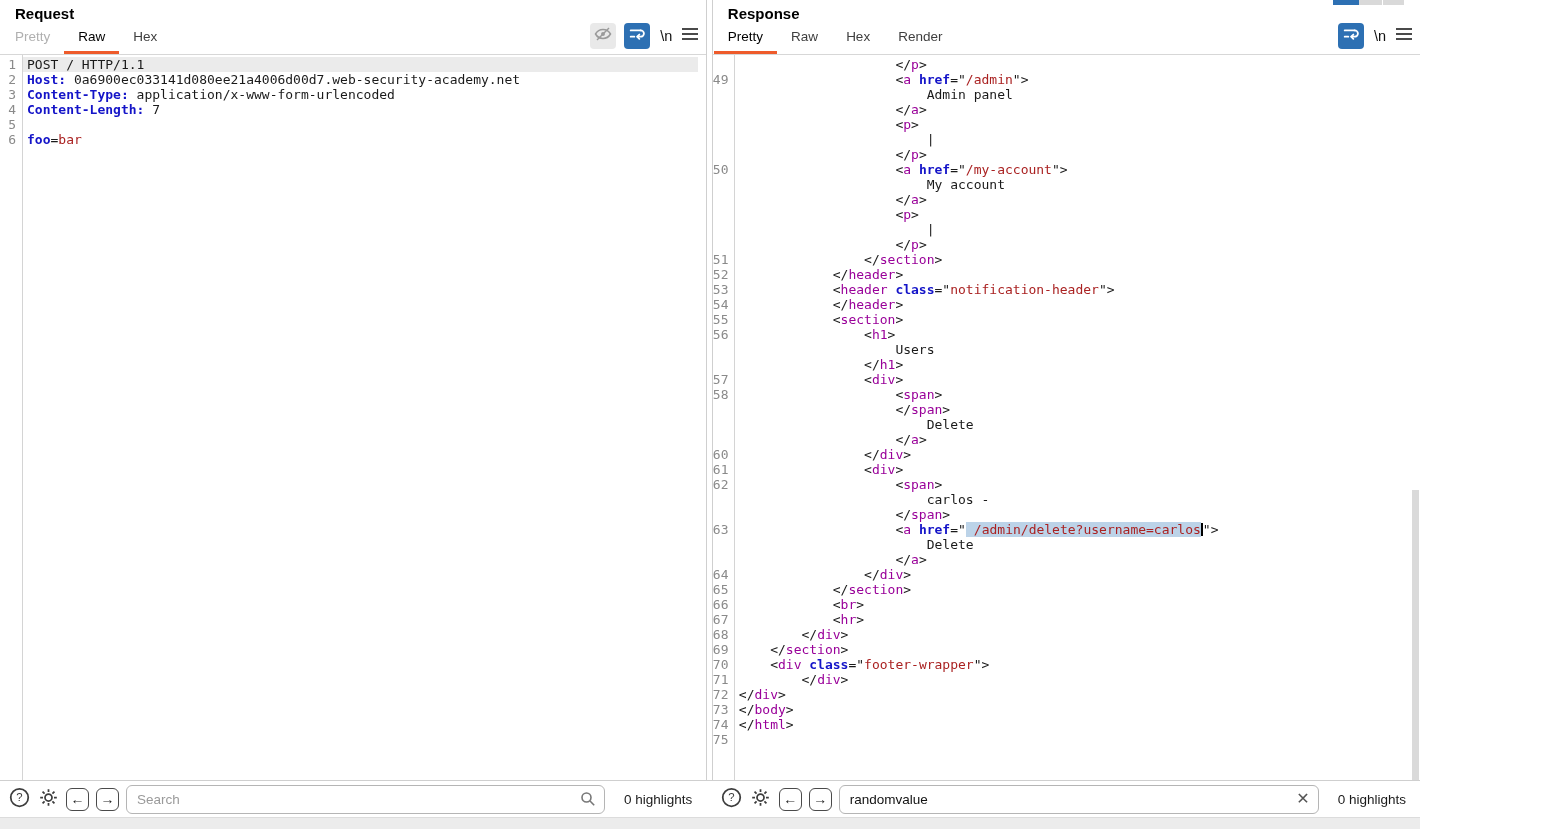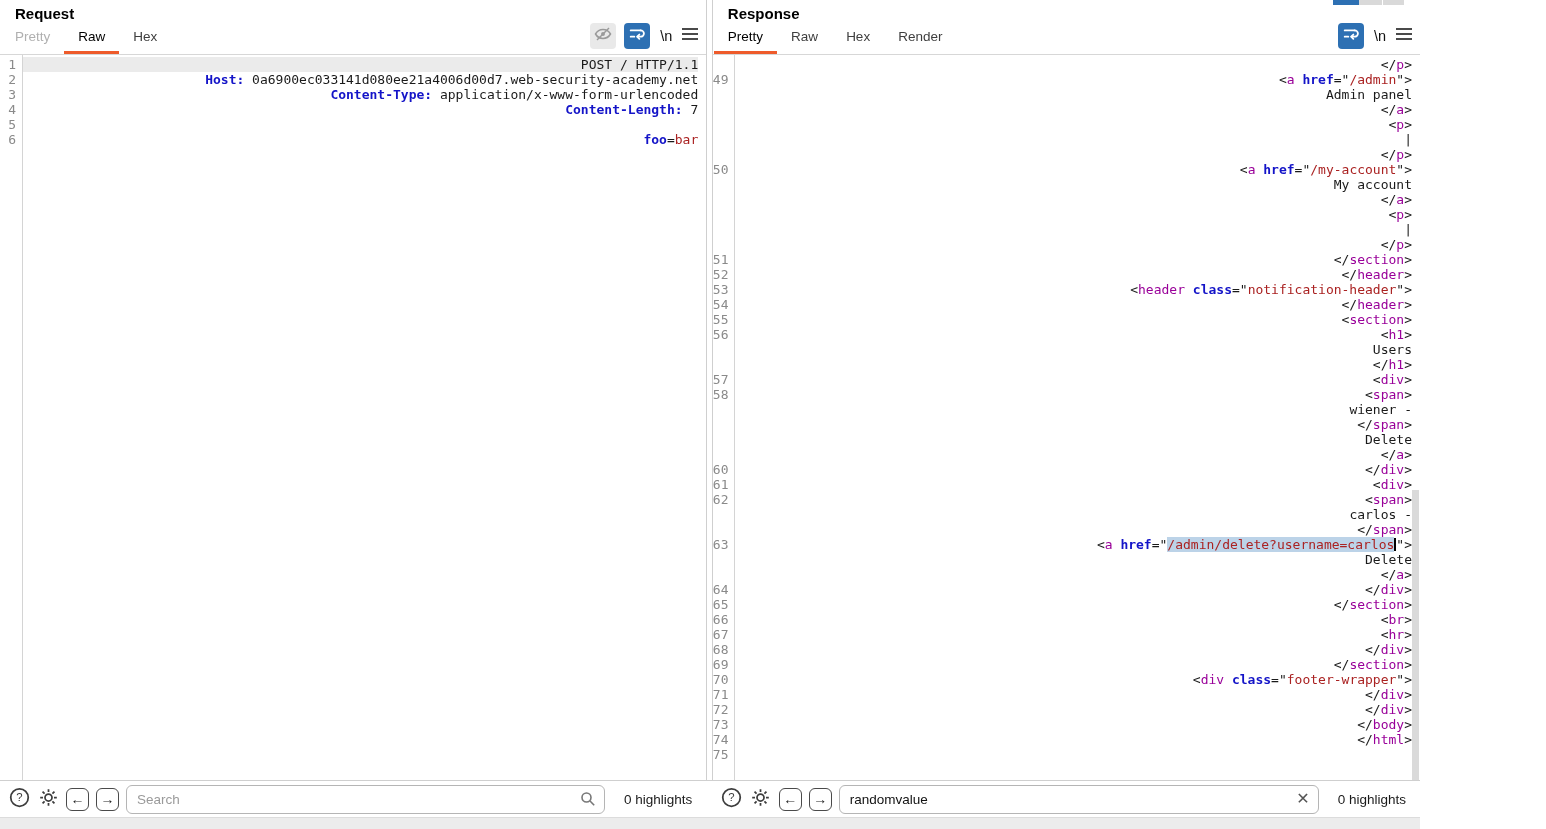--- a/index.html
+++ b/index.html
@@ -39,29 +39,29 @@
   }
   .editor .rows { padding-top:2px; }
   .gutter-divider { position:absolute; top:0; bottom:0; width:1px; background:#d4d4d4; }
   .panel.left  .gutter-divider { left:22px; }
   .panel.right .gutter-divider { left:21px; }
 
   .code-row { display:flex; height:15px; white-space:pre; }
   .num { color:#8a8a8a; text-align:right; flex:none; }
   .panel.left  .num { width:16px; margin-right:6px; }
   .panel.right .num { width:15px; margin-right:6px; }
-  .code { flex:1; margin-right:8px; padding-left:5px; color:#1a1a1a;text-align:right; }
+  .code { flex:1; margin-right:8px; padding-left:5px; color:#1a1a1a; }
   .code-row.hl .code { background:#ebebeb; }
 
   .seg-p { color:#1a1a1a; }
   .seg-t { color:#990099; }
   .seg-a { color:#1414c8;font-weight:bold; }
   .seg-s { color:#aa2222; }
   .seg-x { color:#1a1a1a; }
-  .sel   { background:#bcd3e8; }
+  .sel   { background:#bcd3e8;padding-left:8px; }
   .cursor { display:inline-block; width:2px; height:13px; background:#000; vertical-align:middle; position:relative; top:-1px; }
 
   .vscroll { position:absolute; right:1px; width:7px; background:#dadada; }
 
   .footers { display:flex; height:37px; border-top:1px solid #cfcfcf; background:#fff; }
   .footer { display:flex; align-items:center; padding:0 8px 0 8px; gap:7px; }
   .footer.left  { width:769px; }
   .footer.right { width:770px; }
   .footer-spacer { width:7px; }
   .round-icon { width:22px; height:22px; flex:none; display:flex; align-items:center; justify-content:center; }
@@ -199,21 +199,20 @@
             <div class="code-row"><span class="num">51</span><span class="code">                <span class="seg-p">&lt;/</span><span class="seg-t">section</span><span class="seg-p">&gt;</span></span></div>
             <div class="code-row"><span class="num">52</span><span class="code">            <span class="seg-p">&lt;/</span><span class="seg-t">header</span><span class="seg-p">&gt;</span></span></div>
             <div class="code-row"><span class="num">53</span><span class="code">            <span class="seg-p">&lt;</span><span class="seg-t">header</span><span class="seg-x"> </span><span class="seg-a">class</span><span class="seg-p">="</span><span class="seg-s">notification-header</span><span class="seg-p">"&gt;</span></span></div>
             <div class="code-row"><span class="num">54</span><span class="code">            <span class="seg-p">&lt;/</span><span class="seg-t">header</span><span class="seg-p">&gt;</span></span></div>
             <div class="code-row"><span class="num">55</span><span class="code">            <span class="seg-p">&lt;</span><span class="seg-t">section</span><span class="seg-p">&gt;</span></span></div>
             <div class="code-row"><span class="num">56</span><span class="code">                <span class="seg-p">&lt;</span><span class="seg-t">h1</span><span class="seg-p">&gt;</span></span></div>
             <div class="code-row"><span class="num"></span><span class="code">                    <span class="seg-x">Users</span></span></div>
             <div class="code-row"><span class="num"></span><span class="code">                <span class="seg-p">&lt;/</span><span class="seg-t">h1</span><span class="seg-p">&gt;</span></span></div>
             <div class="code-row"><span class="num">57</span><span class="code">                <span class="seg-p">&lt;</span><span class="seg-t">div</span><span class="seg-p">&gt;</span></span></div>
             <div class="code-row"><span class="num">58</span><span class="code">                    <span class="seg-p">&lt;</span><span class="seg-t">span</span><span class="seg-p">&gt;</span></span></div>
-            <div class="code-row"><span class="num"></span><span class="code">                        <span class="seg-x">wiener -</span></span></div>
             <div class="code-row"><span class="num"></span><span class="code">                    <span class="seg-p">&lt;/</span><span class="seg-t">span</span><span class="seg-p">&gt;</span></span></div>
             <div class="code-row"><span class="num"></span><span class="code">                        <span class="seg-x">Delete</span></span></div>
             <div class="code-row"><span class="num"></span><span class="code">                    <span class="seg-p">&lt;/</span><span class="seg-t">a</span><span class="seg-p">&gt;</span></span></div>
             <div class="code-row"><span class="num">60</span><span class="code">                <span class="seg-p">&lt;/</span><span class="seg-t">div</span><span class="seg-p">&gt;</span></span></div>
             <div class="code-row"><span class="num">61</span><span class="code">                <span class="seg-p">&lt;</span><span class="seg-t">div</span><span class="seg-p">&gt;</span></span></div>
             <div class="code-row"><span class="num">62</span><span class="code">                    <span class="seg-p">&lt;</span><span class="seg-t">span</span><span class="seg-p">&gt;</span></span></div>
             <div class="code-row"><span class="num"></span><span class="code">                        <span class="seg-x">carlos -</span></span></div>
             <div class="code-row"><span class="num"></span><span class="code">                    <span class="seg-p">&lt;/</span><span class="seg-t">span</span><span class="seg-p">&gt;</span></span></div>
             <div class="code-row"><span class="num">63</span><span class="code">                    <span class="seg-p">&lt;</span><span class="seg-t">a</span><span class="seg-x"> </span><span class="seg-a">href</span><span class="seg-p">="</span><span class="seg-s sel">/admin/delete?username=carlos</span><span class="cursor"></span><span class="seg-p">"&gt;</span></span></div>
             <div class="code-row"><span class="num"></span><span class="code">                        <span class="seg-x">Delete</span></span></div>

